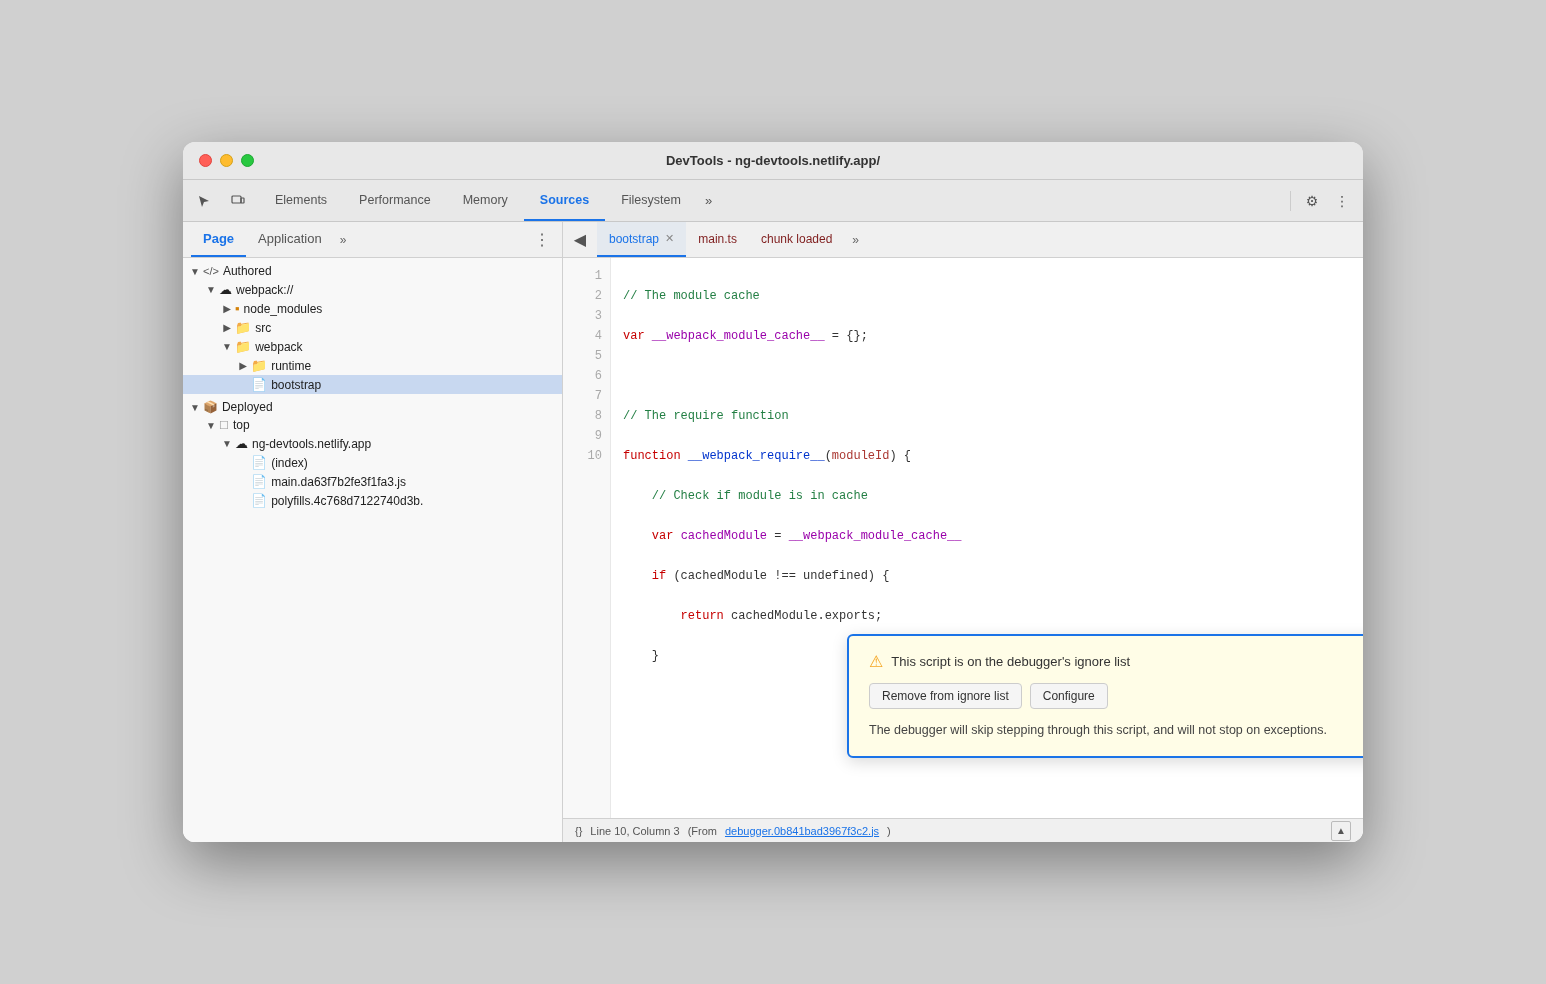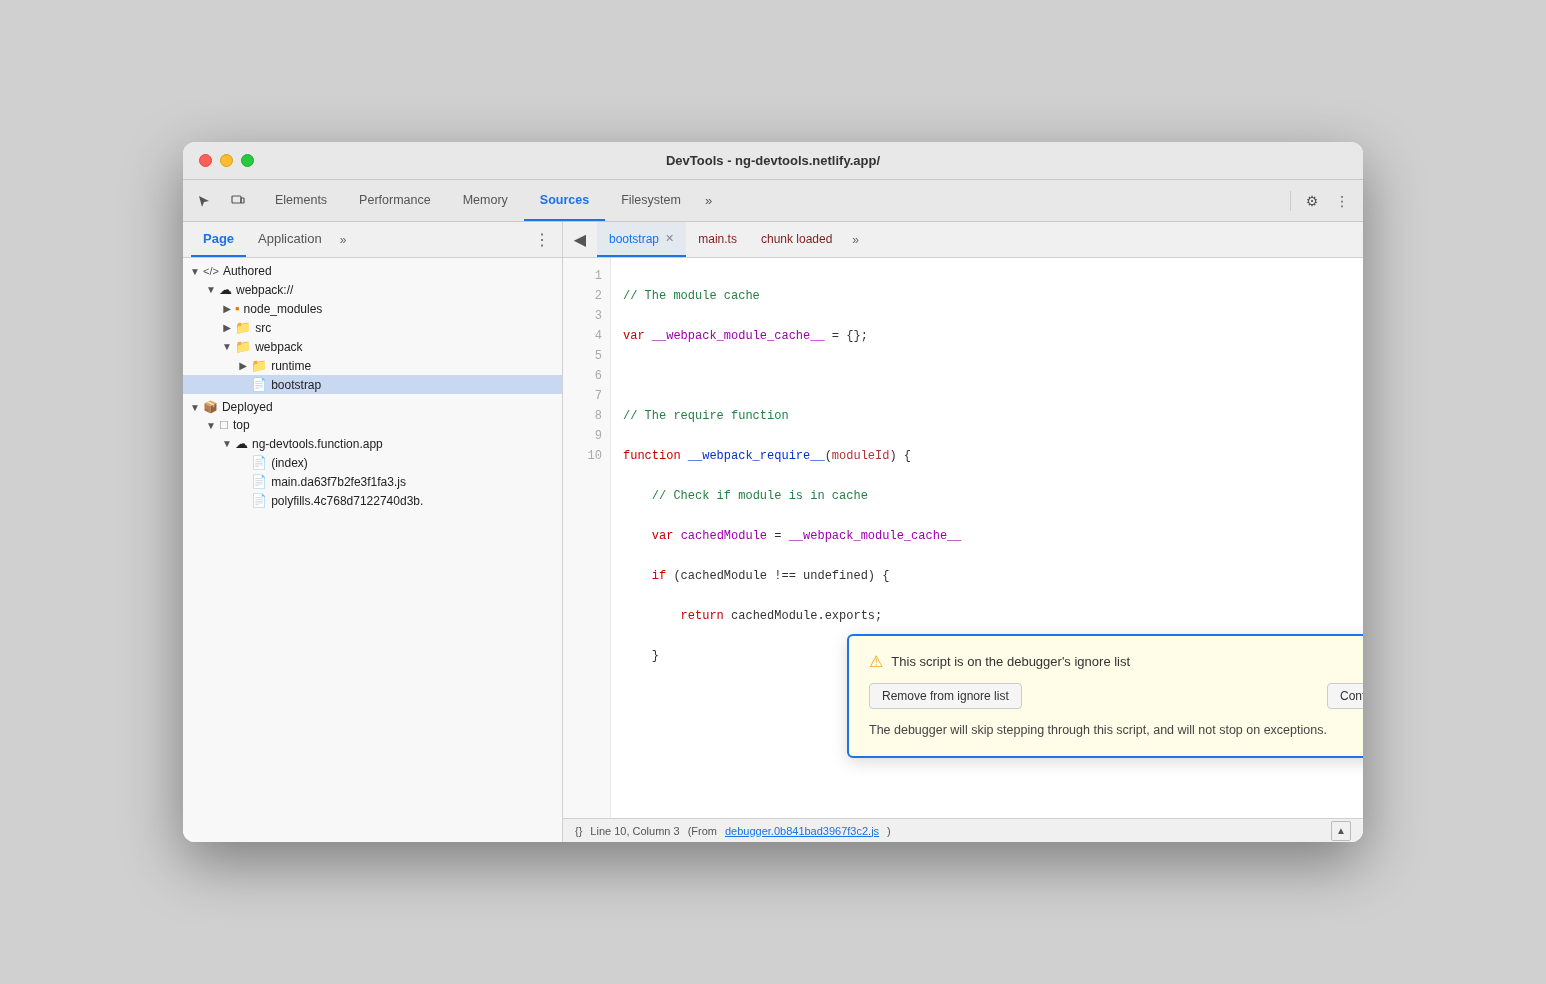--- a/index.html
+++ b/index.html
@@ -324,23 +324,22 @@
       font-size: 13px;
       font-weight: 500;
       color: #333;
     }
     .warning-icon {
       color: #f5a623;
       font-size: 16px;
     }
     .ignore-popup-buttons {
       display: flex;
-      gap: 20px;
+      gap: 8px;
       margin-bottom: 12px;
-      justify-content: space-between;
     }
     .ignore-btn {
       padding: 5px 12px;
       border: 1px solid #ccc;
       border-radius: 4px;
       background: #f5f5f5;
       font-size: 12px;
       cursor: pointer;
       color: #333;
     }
@@ -485,21 +484,21 @@
 
         <div class="tree-item" style="padding-left:20px;">
           <span class="tree-arrow">▼</span>
           <span class="tree-icon" style="color:#999; font-size:11px;">☐</span>
           <span class="tree-label">top</span>
         </div>
 
         <div class="tree-item" style="padding-left:36px;">
           <span class="tree-arrow">▼</span>
           <span class="tree-icon">☁</span>
-          <span class="tree-label">ng-devtools.function.app</span>
+          <span class="tree-label">ng-devtools.netlify.app</span>
         </div>
 
         <div class="tree-item" style="padding-left:52px;">
           <span class="tree-arrow" style="visibility:hidden;">▶</span>
           <span class="tree-icon icon-file-gray">📄</span>
           <span class="tree-label">(index)</span>
         </div>
 
         <div class="tree-item" style="padding-left:52px;">
           <span class="tree-arrow" style="visibility:hidden;">▶</span>

